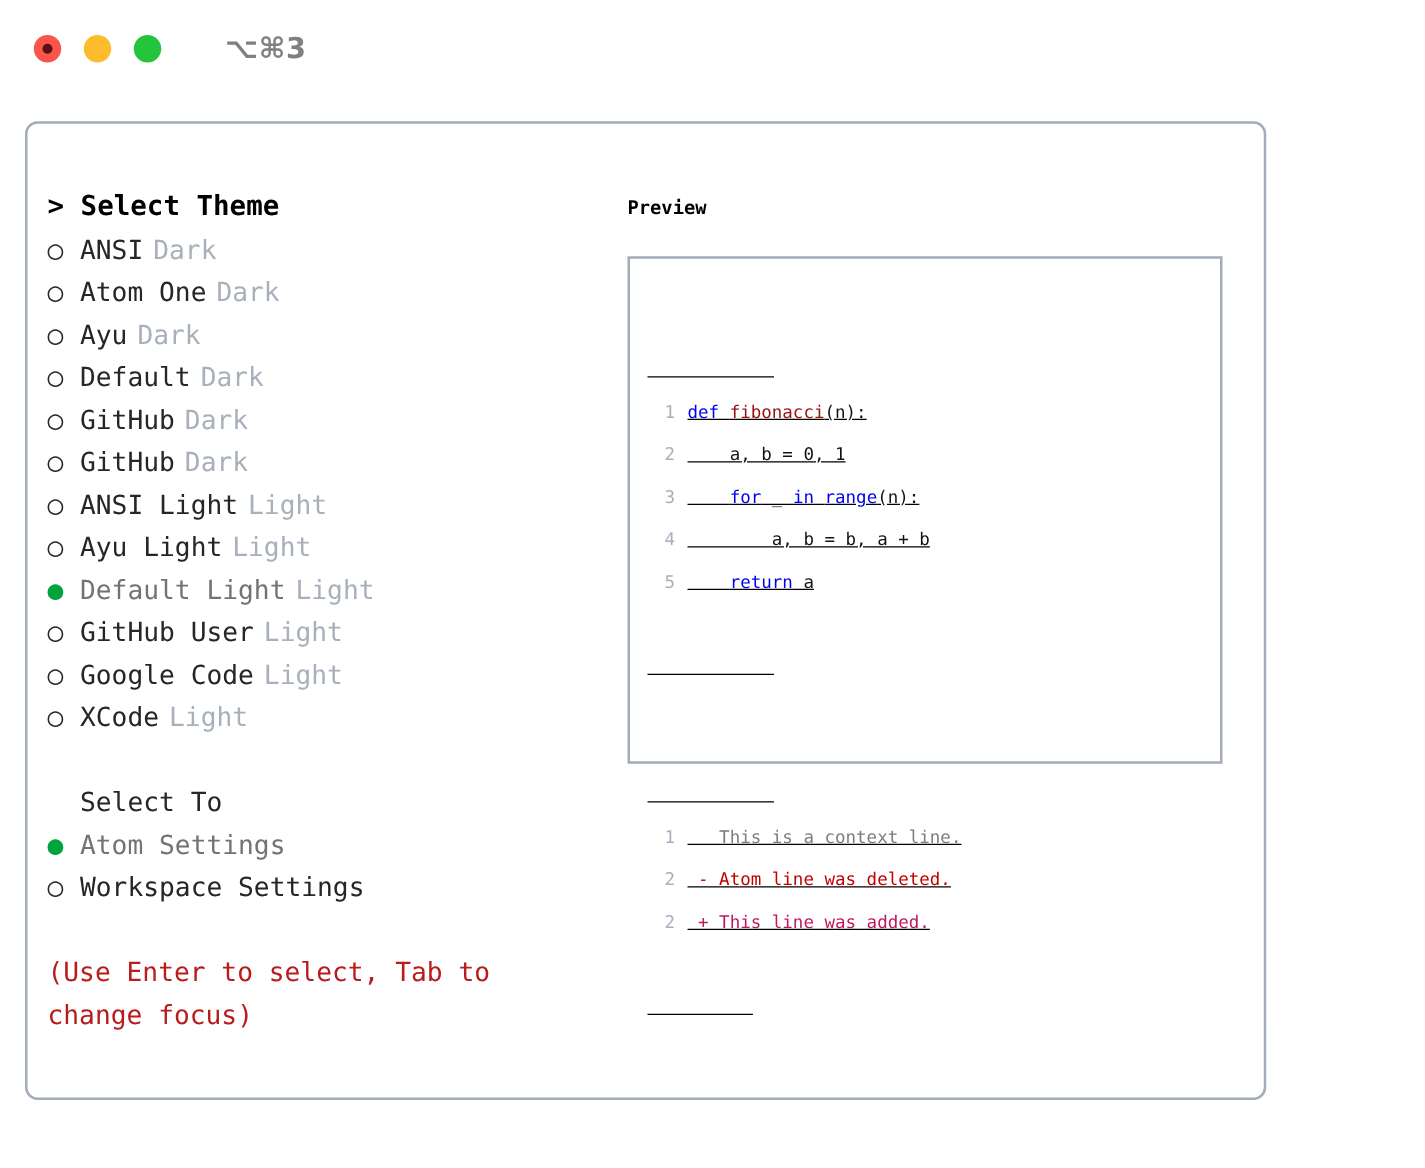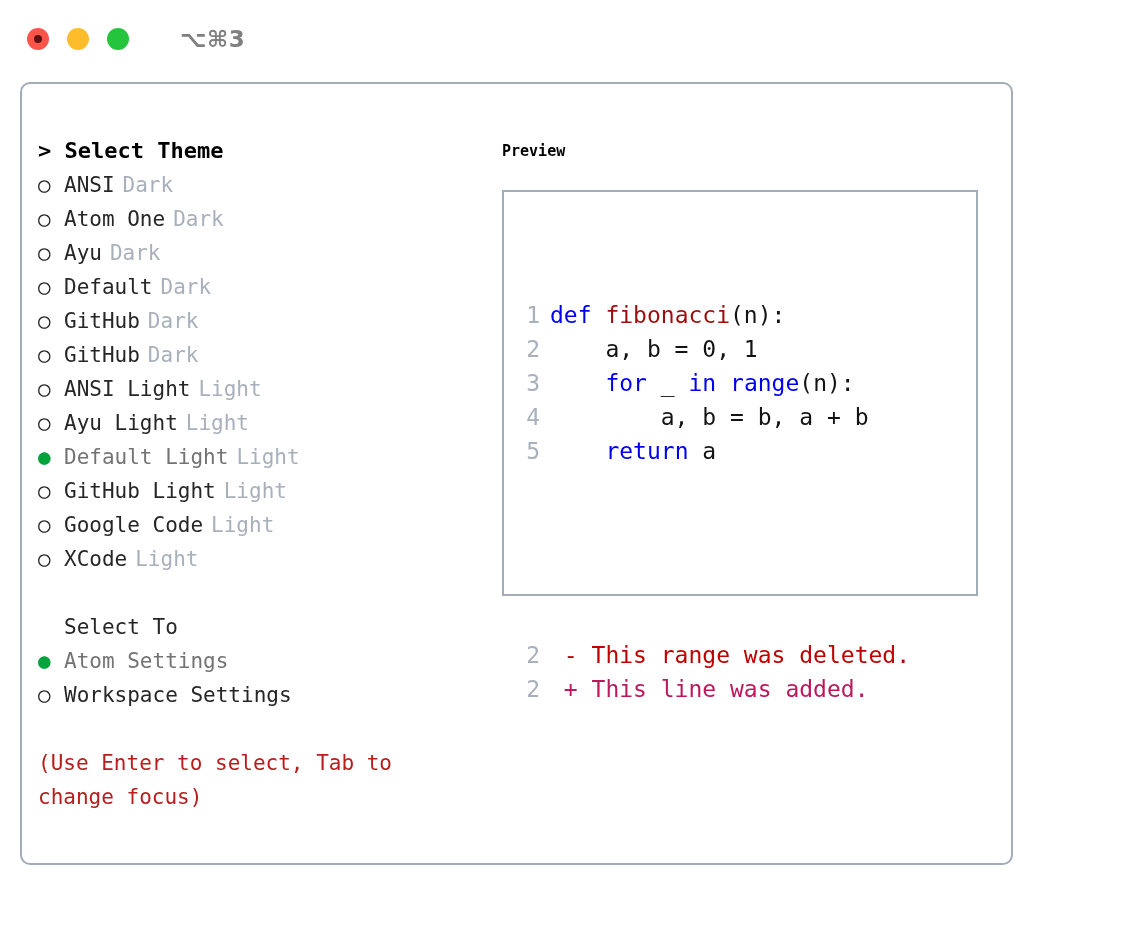--- a/index.html
+++ b/index.html
@@ -68,21 +68,21 @@
     font-weight: bold;
     color: #808080;
     letter-spacing: 0.5px;
     white-space: pre;
   }
 
   
   .panel {
     position: absolute;
     left: 20px;
-    top: 82px;
+    top: 97px;
     width: 993px;
     height: 783px;
     border: 2px solid #a3acb9;
     border-radius: 10px;
     box-sizing: border-box;
     background: #ffffff;
   }
 
   .columns {
     position: absolute;
@@ -171,23 +171,24 @@
     border: 2px solid #a3acb9;
     box-sizing: border-box;
     background: #ffffff;
     position: relative;
   }
 
   .code {
     position: absolute;
     left: 14px;
     top: 38px;
-    font-size: 23px;
-    line-height: 34px;
-    white-space: pre;
+    font-size: 14px;
+    line-height: 34px;
+    white-space: pre;
+    text-decoration: underline;
   }
   .code-line { white-space: pre; }
   .lineno {
     color: #a8b0bb;
     display: inline-block;
     width: 22px;
     text-align: right;
     margin-right: 10px;
   }
   .kw   { color: #0000ee; }
@@ -221,21 +222,21 @@
         <div id="theme-list">
             <div class="opt-row"><span class="opt-marker">○</span><span class="opt-label">ANSI</span><span class="opt-tag">Dark</span></div>
             <div class="opt-row"><span class="opt-marker">○</span><span class="opt-label">Atom One</span><span class="opt-tag">Dark</span></div>
             <div class="opt-row"><span class="opt-marker">○</span><span class="opt-label">Ayu</span><span class="opt-tag">Dark</span></div>
             <div class="opt-row"><span class="opt-marker">○</span><span class="opt-label">Default</span><span class="opt-tag">Dark</span></div>
             <div class="opt-row"><span class="opt-marker">○</span><span class="opt-label">GitHub</span><span class="opt-tag">Dark</span></div>
             <div class="opt-row"><span class="opt-marker">○</span><span class="opt-label">GitHub</span><span class="opt-tag">Dark</span></div>
             <div class="opt-row"><span class="opt-marker">○</span><span class="opt-label">ANSI Light</span><span class="opt-tag">Light</span></div>
             <div class="opt-row"><span class="opt-marker">○</span><span class="opt-label">Ayu Light</span><span class="opt-tag">Light</span></div>
             <div class="opt-row selected"><span class="opt-marker">●</span><span class="opt-label">Default Light</span><span class="opt-tag">Light</span></div>
-            <div class="opt-row"><span class="opt-marker">○</span><span class="opt-label">GitHub Light</span><span class="opt-tag">Light</span></div>
+            <div class="opt-row"><span class="opt-marker">○</span><span class="opt-label">GitHub User</span><span class="opt-tag">Light</span></div>
             <div class="opt-row"><span class="opt-marker">○</span><span class="opt-label">Google Code</span><span class="opt-tag">Light</span></div>
             <div class="opt-row"><span class="opt-marker">○</span><span class="opt-label">XCode</span><span class="opt-tag">Light</span></div>
           </div>
 
         <div class="section-gap"></div>
 
         <div class="section-title">Select To</div>
         <div id="apply-list">
             <div class="opt-row selected"><span class="opt-marker">●</span><span class="opt-label">Atom Settings</span></div>
             <div class="opt-row"><span class="opt-marker">○</span><span class="opt-label">Workspace Settings</span></div>
@@ -243,20 +244,20 @@
 
         <div class="hint">(Use Enter to select, Tab to change focus)</div>
       </div>
 
       <div class="right-col">
         <div class="preview-title">Preview</div>
         <div class="preview-box">
           <div class="code">
             <div id="code-block"><div class="code-line"><span class="lineno">1</span><span class="kw">def </span><span class="fn">fibonacci</span><span class="plain">(n):</span></div><div class="code-line"><span class="lineno">2</span><span class="plain">    a, b = 0, 1</span></div><div class="code-line"><span class="lineno">3</span><span class="plain">    </span><span class="kw">for</span><span class="plain"> _ </span><span class="kw">in</span><span class="plain"> </span><span class="kw">range</span><span class="plain">(n):</span></div><div class="code-line"><span class="lineno">4</span><span class="plain">        a, b = b, a + b</span></div><div class="code-line"><span class="lineno">5</span><span class="plain">    </span><span class="kw">return</span><span class="plain"> a</span></div></div>
             <div class="blank-line"></div>
-            <div id="diff-block"><div class="code-line"><span class="lineno">2</span><span class="del"> - This range was deleted.</span></div><div class="code-line"><span class="lineno">2</span><span class="add"> + This line was added.</span></div></div>
+            <div id="diff-block"><div class="code-line"><span class="lineno">1</span><span class="ctx">   This is a context line.</span></div><div class="code-line"><span class="lineno">2</span><span class="del"> - Atom line was deleted.</span></div><div class="code-line"><span class="lineno">2</span><span class="add"> + This line was added.</span></div></div>
           </div>
         </div>
       </div>
 
     </div>
   </div>
 </div>
 
 </body></html>

